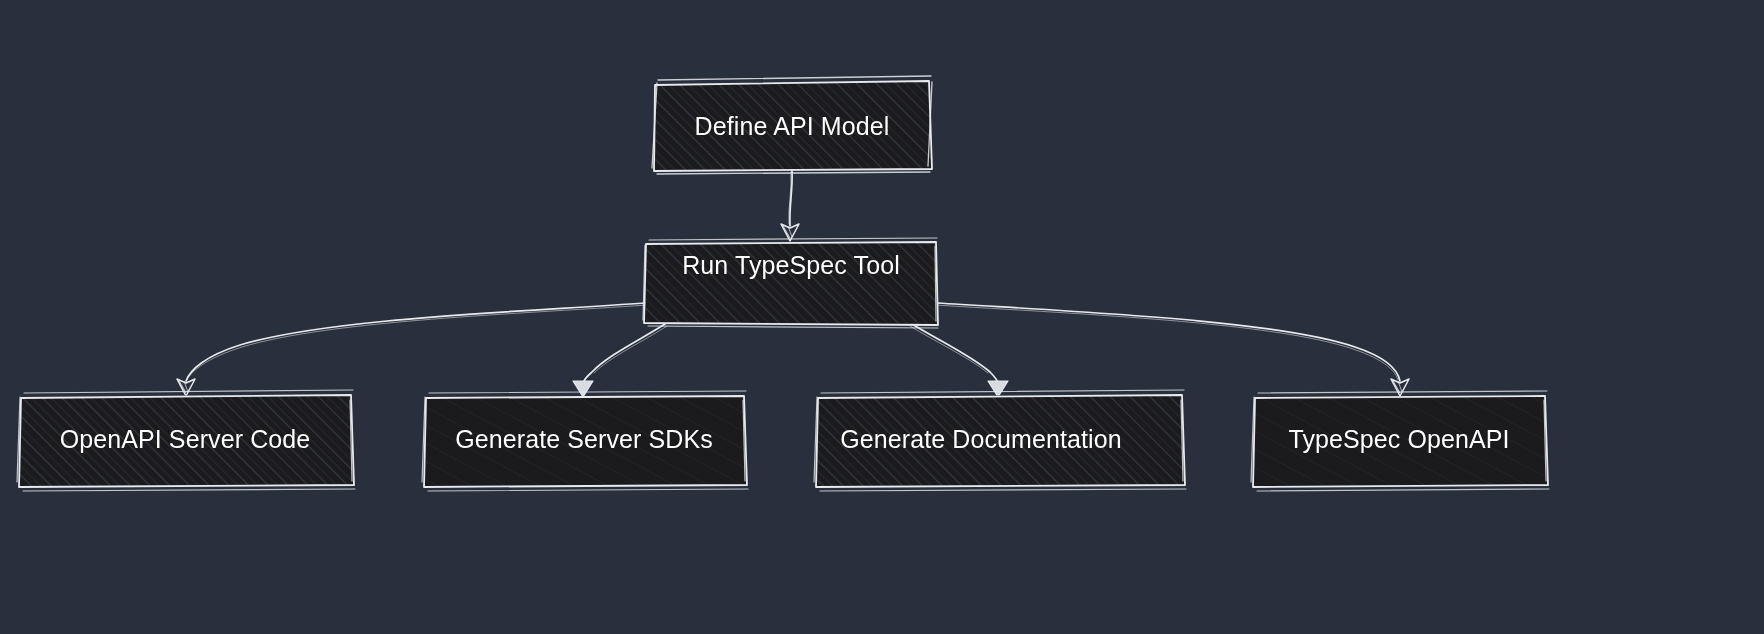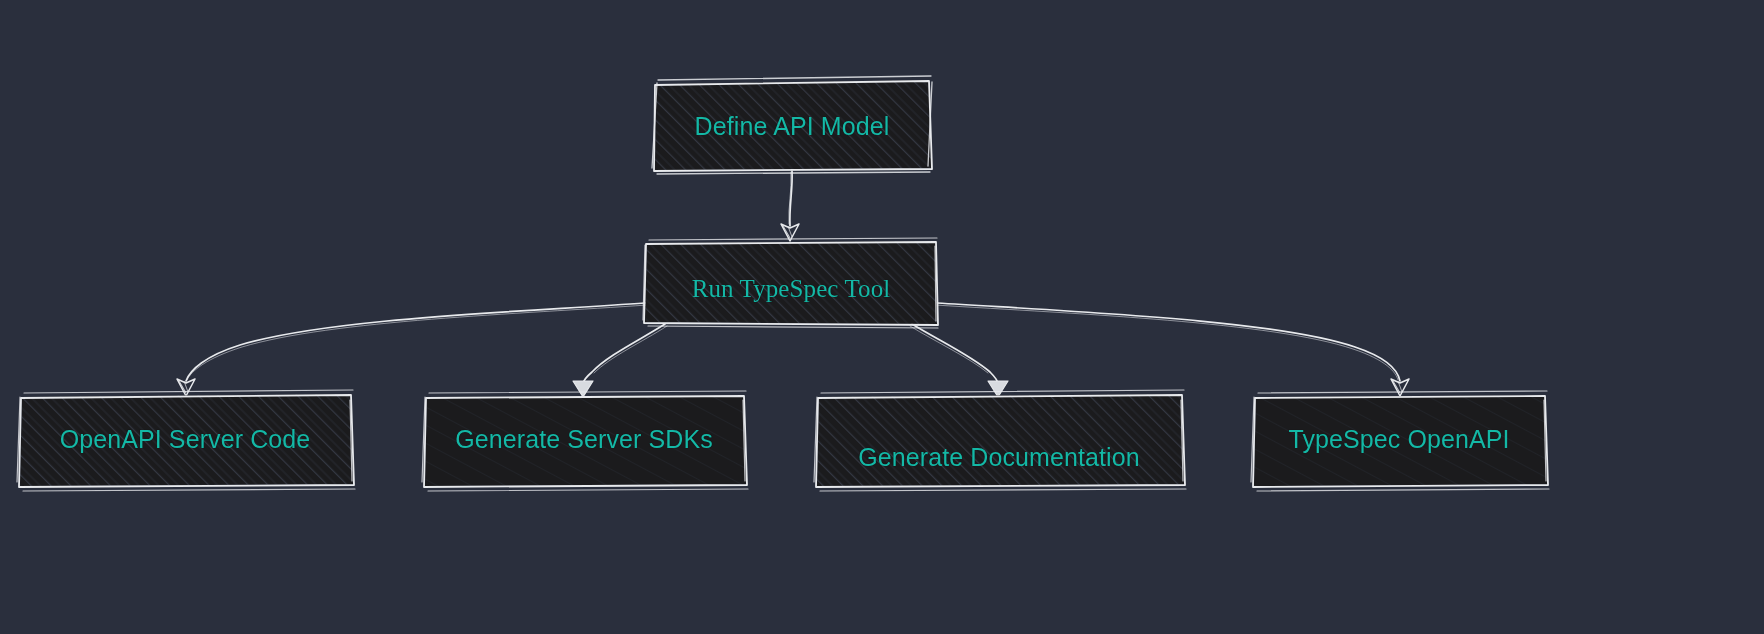--- a/index.html
+++ b/index.html
@@ -6,21 +6,21 @@
   html,body { width:1764px; height:634px; overflow:hidden; }
   body {
     background:#2a2f3d;
     font-family:"Liberation Sans", sans-serif;
   }
   #stage { position:relative; width:1764px; height:634px; }
   #svgroot { position:absolute; left:0; top:0; width:1764px; height:634px; }
 
   .node-label {
     position:absolute;
-    color:#14b8a6;
+    color:#ffffff;
     font-family:"Liberation Sans", sans-serif;
     font-size:25px;
     font-weight:400;
     letter-spacing:0.1px;
     white-space:nowrap;
     text-align:center;
     pointer-events:none;
     text-shadow:0 0 1px rgba(0,0,0,0.6);
   }
 </style>
@@ -118,23 +118,23 @@
       <g>
         <path d="M1256 397 L 1545 395 L 1547 484 L 1254 486 Z" fill="url(#hachure-dense)"></path>
         <path d="M1255 398 L 1545 396 L 1548 485 L 1253 487 Z" fill="none" stroke="#e8eaed" stroke-width="1.8" stroke-linejoin="round"></path>
         <path d="M1258 393 L 1547 391 M 1544 400 L 1546 481 M 1549 489 L 1257 491 M 1251 482 L 1254 397" fill="none" stroke="#e8eaed" stroke-width="1.2" opacity="0.8" stroke-linecap="round"></path>
       </g>
     </g>
   </svg>
 
   <div class="node-label" style="left:654px; top:112px; width:276px;">Define API Model</div>
 
-  <div class="node-label" style="left:645px; top:275px; width:292px;font-family:Liberation Serif, serif;">Run TypeSpec Tool</div>
+  <div class="node-label" style="left:645px; top:251px; width:292px;">Run TypeSpec Tool</div>
 
   <div class="node-label" style="left:18px; top:425px; width:334px;">OpenAPI Server Code</div>
 
   <div class="node-label" style="left:423px; top:425px; width:322px;">Generate Server SDKs</div>
 
-  <div class="node-label" style="left:815px; top:425px; width:368px;margin-top:18px;">Generate Documentation</div>
+  <div class="node-label" style="left:797px; top:425px; width:368px;">Generate Documentation</div>
 
   <div class="node-label" style="left:1252px; top:425px; width:294px;">TypeSpec OpenAPI</div>
 
 </div>
 
 </body></html>

